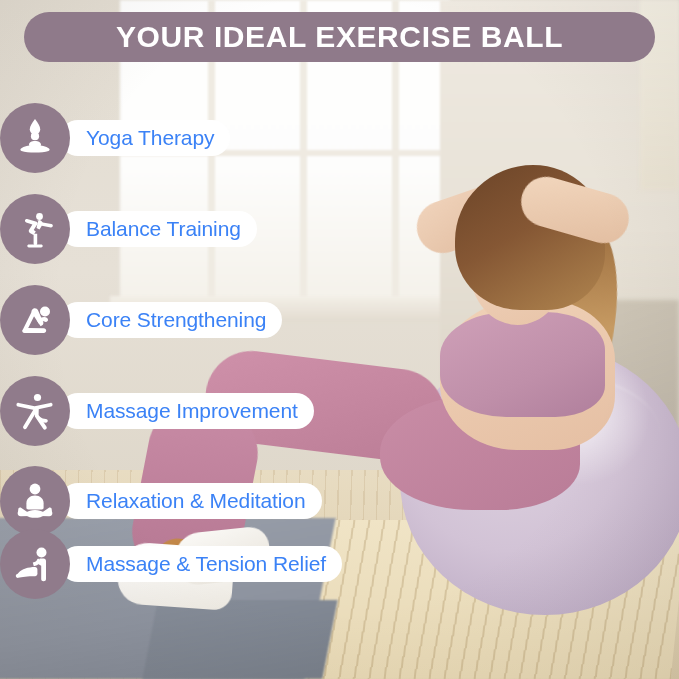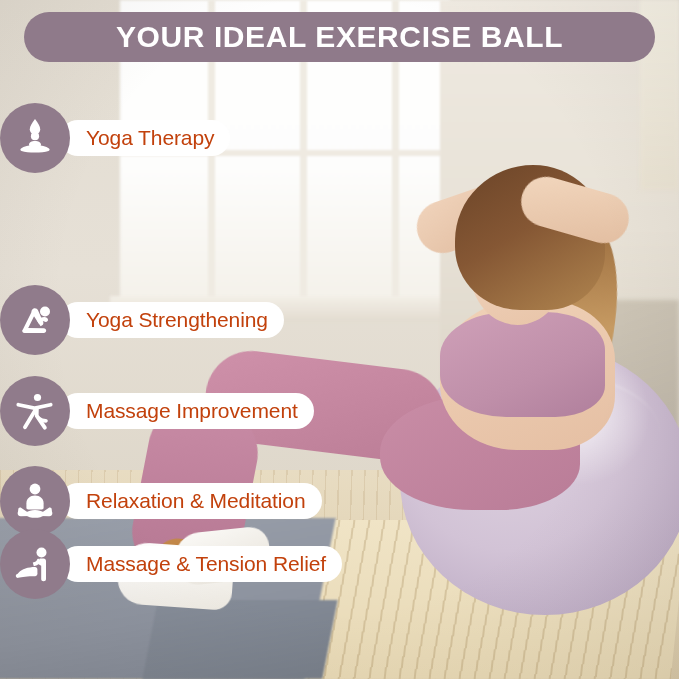--- a/index.html
+++ b/index.html
@@ -211,21 +211,21 @@
   }
   .badge svg{display:block;}
   .label-pill{
     position:relative;margin-left:-10px;
     height:36px;background:#ffffff;border-radius:18px;
     display:flex;align-items:center;
     padding:0 16px 0 26px;
     z-index:2;
   }
   .label-text{
-    color:#c2410c;font-size:21px;font-weight:500;
+    color:#3b82f6;font-size:21px;font-weight:500;
     font-family:"Liberation Sans", sans-serif;
     white-space:nowrap;letter-spacing:-.1px;
   }
 </style>
 </head>
 <body>
 
 <div id="stage">
 
   <div class="bg">
@@ -276,34 +276,50 @@
           <path d="M23 26c3.4 0 6 1.6 6 3.6 0 1-.7 1.9-1.8 2.5l-4.2 2.2-4.2-2.2c-1.1-.6-1.8-1.5-1.8-2.5 0-2 2.6-3.6 6-3.6z"></path>
           <path d="M9 33.5c2.8-2.2 7.7-3.6 14-3.6s11.2 1.4 14 3.6c1 .8.8 2-.5 2.4-3.4 1.1-8 1.7-13.5 1.7s-10.1-.6-13.5-1.7c-1.3-.4-1.5-1.6-.5-2.4z"></path>
         </g>
       </svg>
     </div>
     <div class="label-pill">
       <span class="label-text">Yoga Therapy</span>
     </div>
   </div>
 
+  <div class="row" style="top:194px">
+    <div class="badge">
+      <svg width="46" height="46" viewBox="0 0 46 46" aria-hidden="true">
+        <g fill="#ffffff">
+          <circle cx="27.5" cy="10.5" r="3.4"></circle>
+          <path d="M25 14.5c1.6-.7 3.4-.5 4.6.7l1.2 1.2 8.6 1.6c1 .2 1.6 1.1 1.4 2-.2 1-1.1 1.6-2 1.4l-9-1.7-2.3 3.9-3-1.7 1.2-5.6c.1-.8.6-1.4 1.3-1.8z"></path>
+          <path d="M24.6 15.8 15.2 13c-1-.3-2 .3-2.2 1.3-.2.9.3 1.8 1.2 2.1l6.2 2-3.3 5.4c-.7 1.1-.3 2.5.8 3.1l3.6 2.1 2.3-3.6-2.1-1.3 4.1-6.6-1.2-1.7z"></path>
+          <path d="M21.6 27.8h3.6v9.8c0 1-.8 1.8-1.8 1.8s-1.8-.8-1.8-1.8v-9.8z"></path>
+          <path d="M16.8 38.6h12.4c.8 0 1.5.6 1.5 1.4s-.7 1.4-1.5 1.4H16.8c-.8 0-1.5-.6-1.5-1.4s.7-1.4 1.5-1.4z"></path>
+        </g>
+      </svg>
+    </div>
+    <div class="label-pill">
+      <span class="label-text">Balance Training</span>
+    </div>
+  </div>
 
   <div class="row" style="top:285px">
     <div class="badge">
       <svg width="46" height="46" viewBox="0 0 46 46" aria-hidden="true">
         <g fill="#ffffff">
           <circle cx="33" cy="14.5" r="5"></circle>
           <path d="M29.5 20.5c1.9-.9 4.1-.8 5.6.4 1 .8 1.2 2.2.5 3.2-.8 1.1-2.3 1.3-3.3.5-.6-.5-1.5-.5-2.2-.1l-3.5 1.9-1.9-3.5 4.8-2.4z"></path>
           <path d="M21.5 11.5c1.8-.7 3.8.1 4.6 1.9l5.1 11.6c.5 1.2.1 2.6-1 3.3l-1.6 1-8.6-13.1c-1-1.6-.4-3.8 1.5-4.7z"></path>
           <path d="M10.5 33.2 20.3 13.6l3.6 1.9-7.7 15.4 15.6.3c1.3 0 2.4 1.1 2.4 2.4s-1.1 2.4-2.4 2.4H12.6c-1.9 0-3-2-2.1-3.6z"></path>
         </g>
       </svg>
     </div>
     <div class="label-pill">
-      <span class="label-text">Yoga Strengthening</span>
+      <span class="label-text">Core Strengthening</span>
     </div>
   </div>
 
   <div class="row" style="top:376px">
     <div class="badge">
       <svg width="46" height="46" viewBox="0 0 46 46" aria-hidden="true">
         <g fill="#ffffff">
           <circle cx="25.5" cy="9.5" r="3.6"></circle>
           <path d="M4.5 16.3c.2-1 1.2-1.6 2.2-1.4l15.9 3.3 15.7-3.3c1-.2 2 .4 2.2 1.4.2 1-.4 2-1.4 2.2l-16.1 3.4c-.3.1-.6.1-.9 0L5.9 18.5c-1-.2-1.6-1.2-1.4-2.2z"></path>
           <path d="M22.9 19.6h3.9l-.2 7.4 7.8 11.6c.6.9.4 2.1-.5 2.7-.9.6-2.1.4-2.7-.5l-8.3-12.4v-8.8z"></path>

